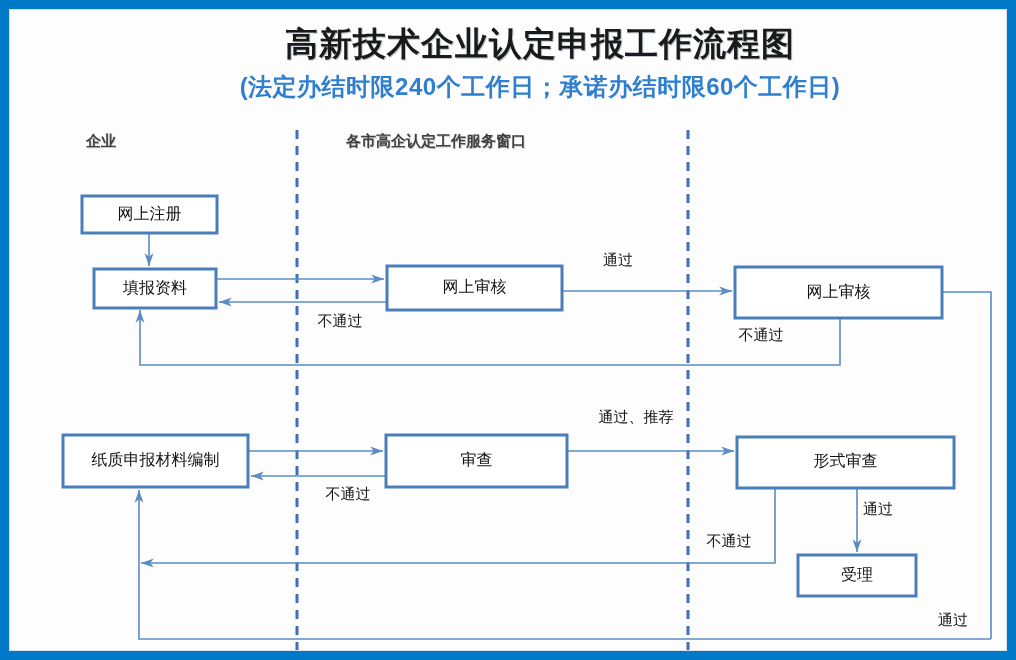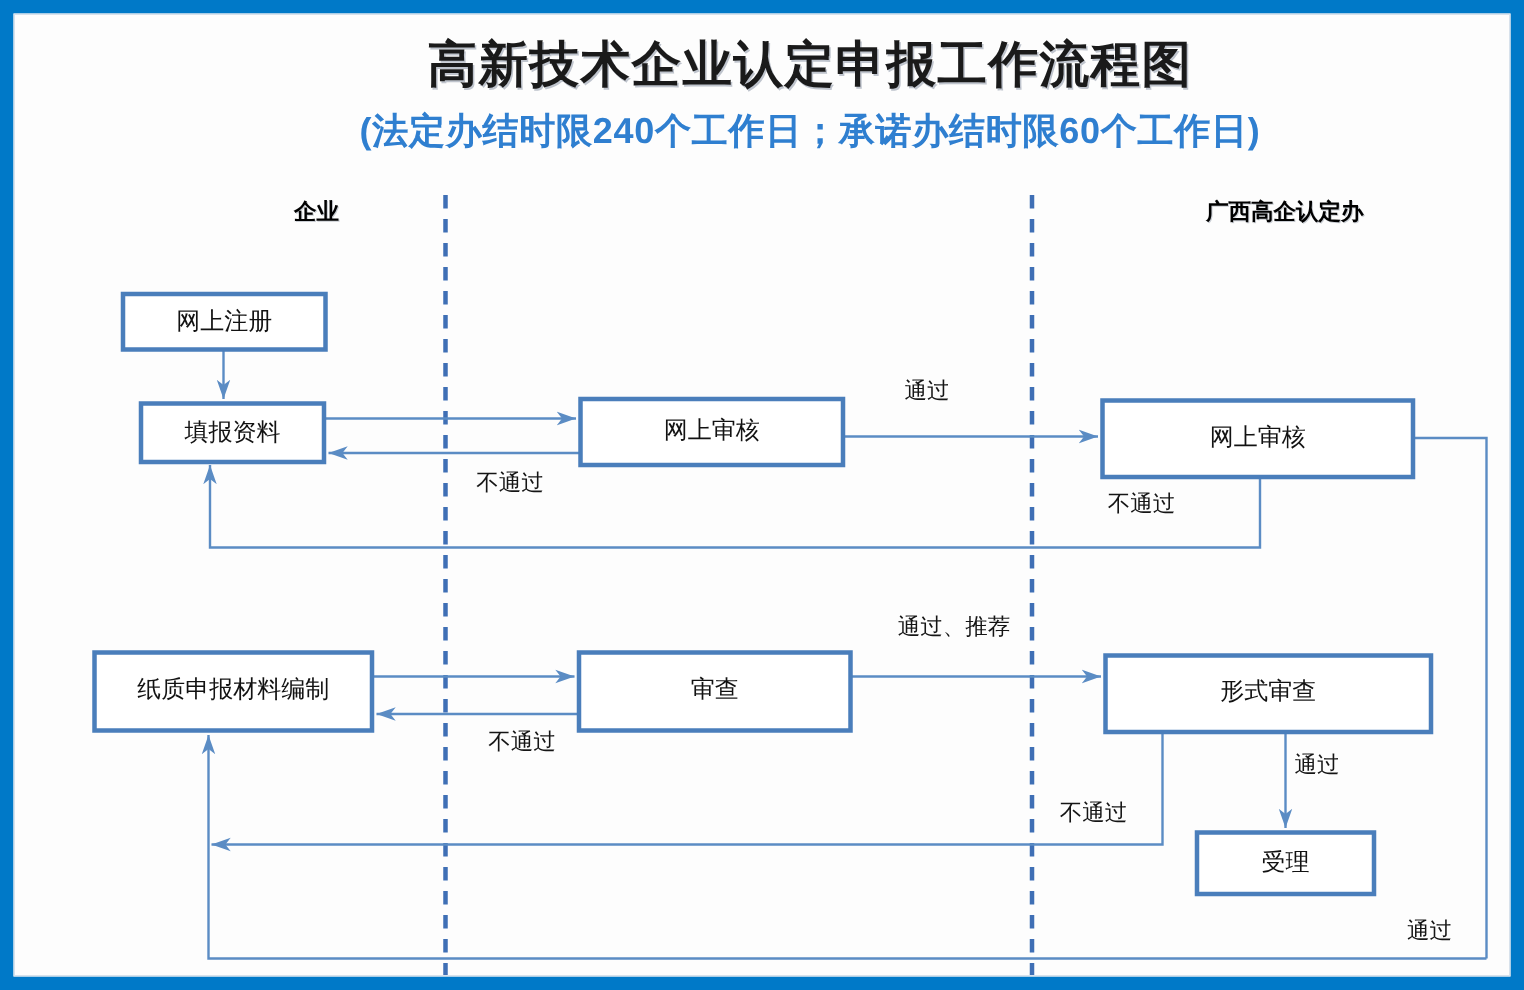--- a/index.html
+++ b/index.html
@@ -50,22 +50,22 @@
     font-size: 24px;
     font-weight: bold;
     color: #2f7fd0;
     letter-spacing: 0.5px;
   }
   .col-header {
     position: absolute;
     font-family: "Liberation Serif", "DejaVu Serif", serif;
     font-size: 15px;
     font-weight: bold;
-    color: #000000;
-    text-align: right;
+    color: #404040;
+    text-align: left;
     white-space: nowrap;
     text-shadow: 0.7px 0.7px 0 rgba(150,158,170,0.5);
   }
   svg#flow {
     position: absolute;
     left: 0;
     top: 0;
     width: 998px;
     height: 642px;
   }
@@ -107,22 +107,22 @@
   <div id="canvas">
 
     <div id="title-block">
       <div id="main-title">高新技术企业认定申报工作流程图</div>
       <div id="sub-title">(法定办结时限240个工作日；承诺办结时限60个工作日)</div>
     </div>
 
     <div class="col-header" style="left:76px; top:122px; width:140px;">
       <span>企业</span>
     </div>
-    <div class="col-header" style="left:699px; top:122px; width:200px;">
-      <span>广西高企认定办</span>
+    <div class="col-header" style="left:336px; top:122px; width:260px;">
+      <span>各市高企认定工作服务窗口</span>
     </div>
 
     <svg id="flow" viewBox="0 0 998 642">
       <defs>
         <marker id="arrow" markerWidth="9" markerHeight="9" refX="8" refY="3.2" orient="auto" markerUnits="strokeWidth">
           <path d="M0,0.4 L8,3.2 L0,6 L2.2,3.2 z" fill="#5b8cc4"></path>
         </marker>
       </defs>
 
       <line class="divider" x1="287" y1="120" x2="287" y2="642"></line>

